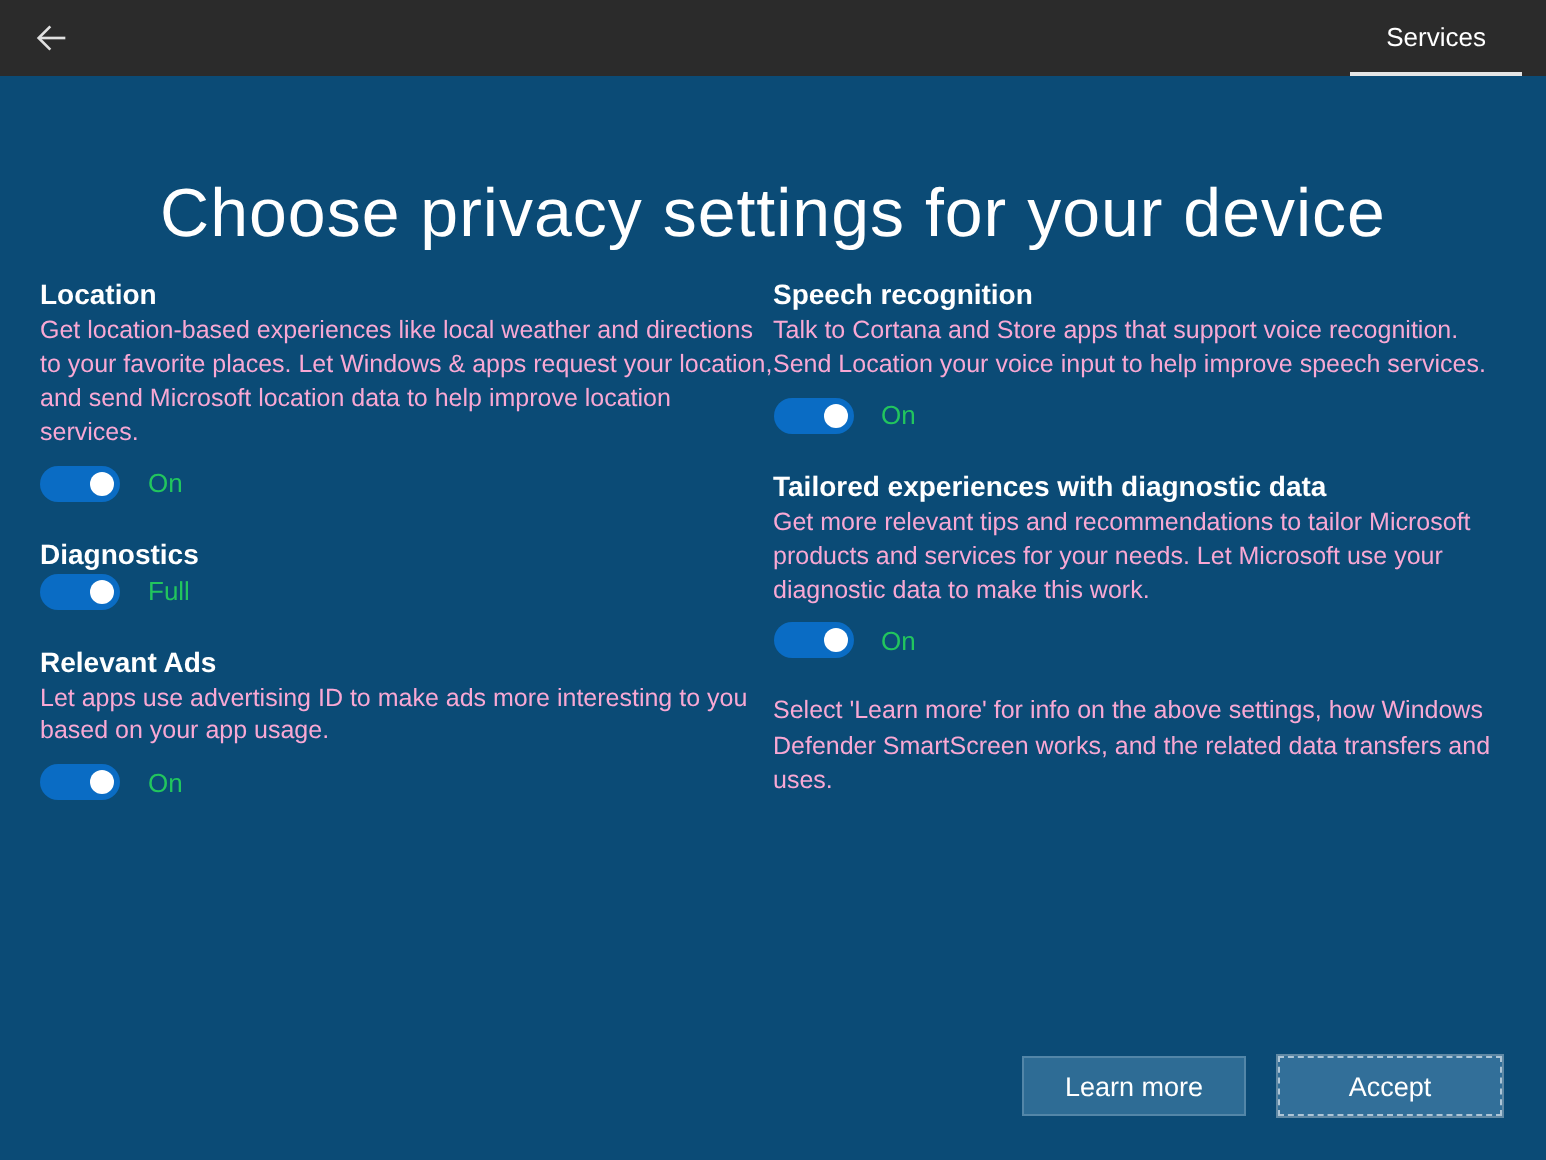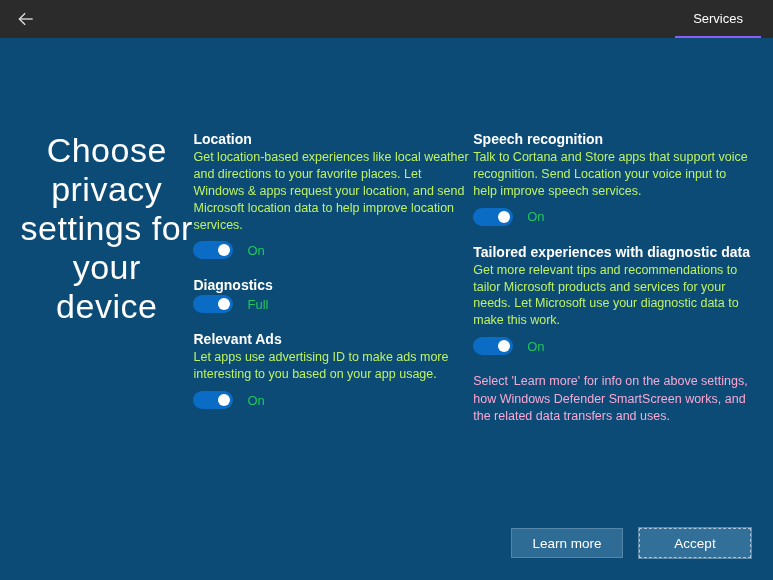--- a/index.html
+++ b/index.html
@@ -22,29 +22,28 @@
   .tab-group { display: flex; align-items: stretch; height: 100%; }
   .tab {
     padding: 0 18px;
     font-size: 13px;
     color: #d8d8d8;
     display: flex;
     align-items: center;
     border-bottom: 2px solid transparent;
     cursor: pointer;
   }
-  .tab.active { border-bottom: 2px solid #8b5cf6; color: #ffffff; }
+  .tab.active { border-bottom: 2px solid #e5e5e5; color: #ffffff; }
 
   
   .content {
     flex: 1;
     padding: 50px 20px 10px 20px;
     display: flex;
-    flex-direction: row;
-    margin-top: 43px;
+    flex-direction: column;
   }
   .page-title {
     text-align: center;
     font-weight: 300;
     font-size: 34px;
     letter-spacing: 0.5px;
     margin-bottom: 12px;
   }
   .page-subtitle {
     text-align: center;
@@ -61,21 +60,21 @@
   .col { flex: 1; }
 
   .setting { margin-bottom: 18px; }
   .setting-title {
     font-size: 14px;
     font-weight: 600;
     margin-bottom: 2px;
   }
   .setting-desc {
     font-size: 12.5px;
-    color: #bef264;
+    color: #f9a8d4;
     line-height: 1.35;
     margin-bottom: 8px;
   }
   .info-text {
     font-size: 12.5px;
     color: #f9a8d4;
     line-height: 1.4;
     margin-top: 6px;
   }
 

